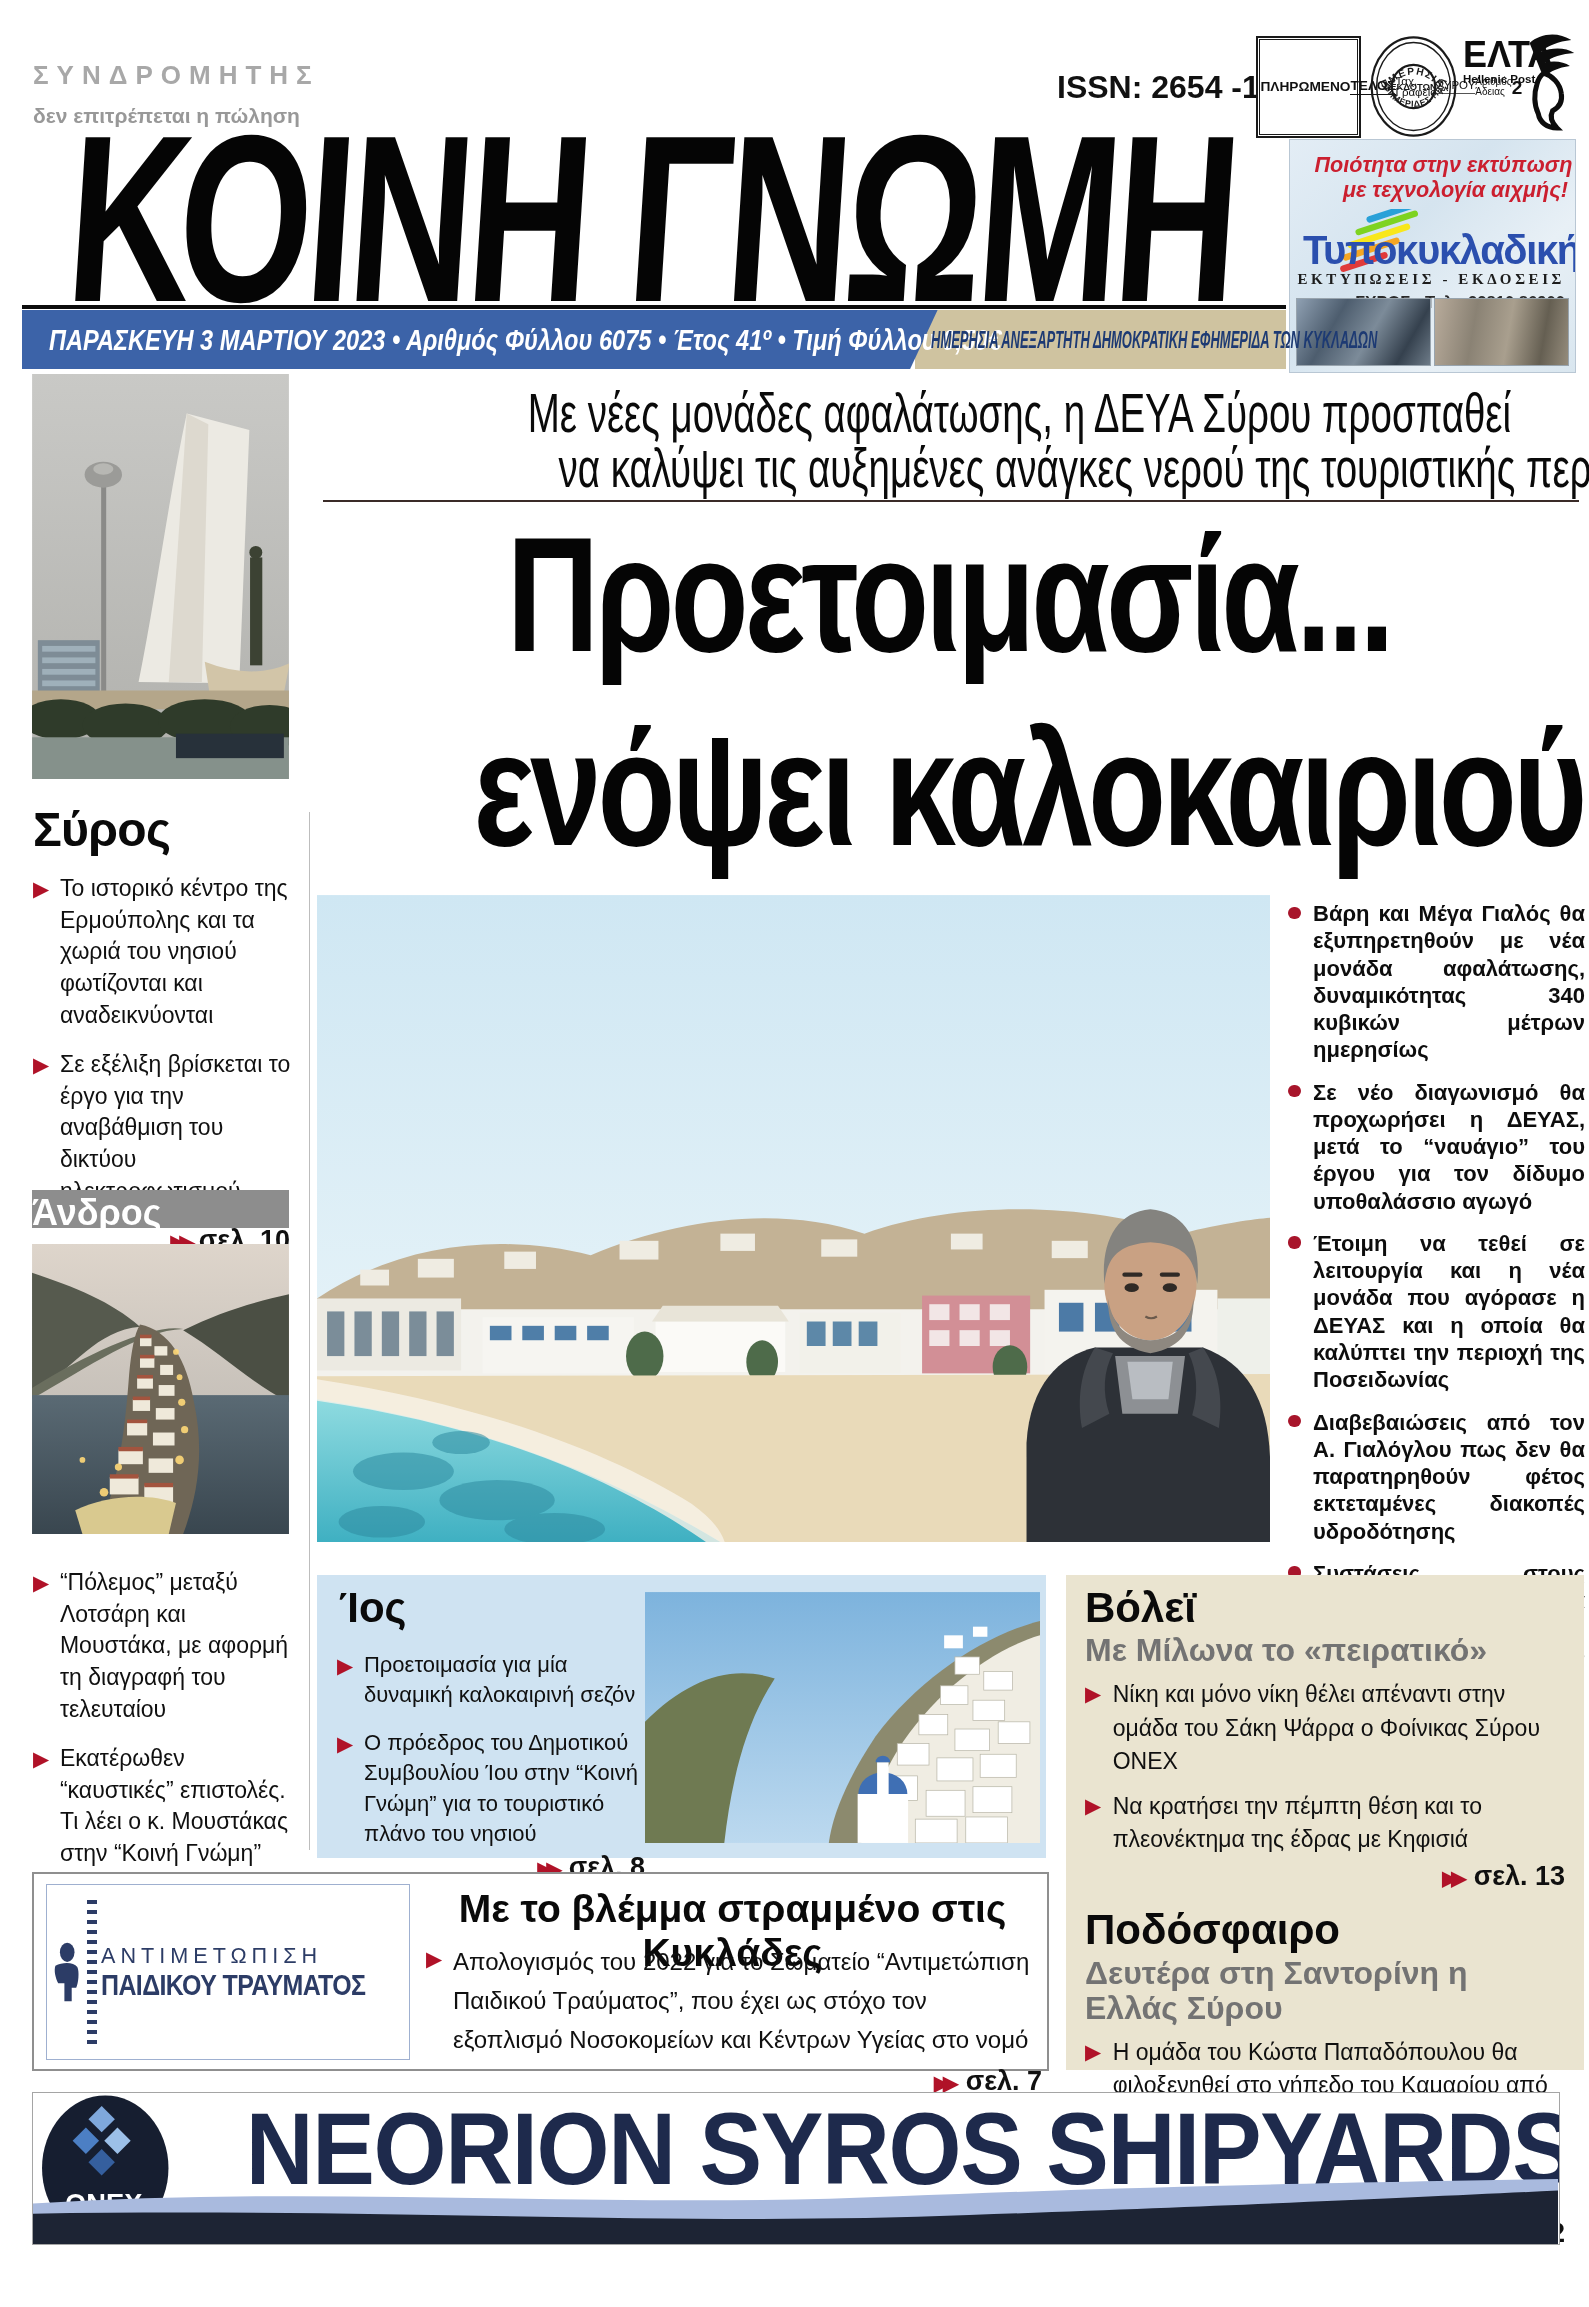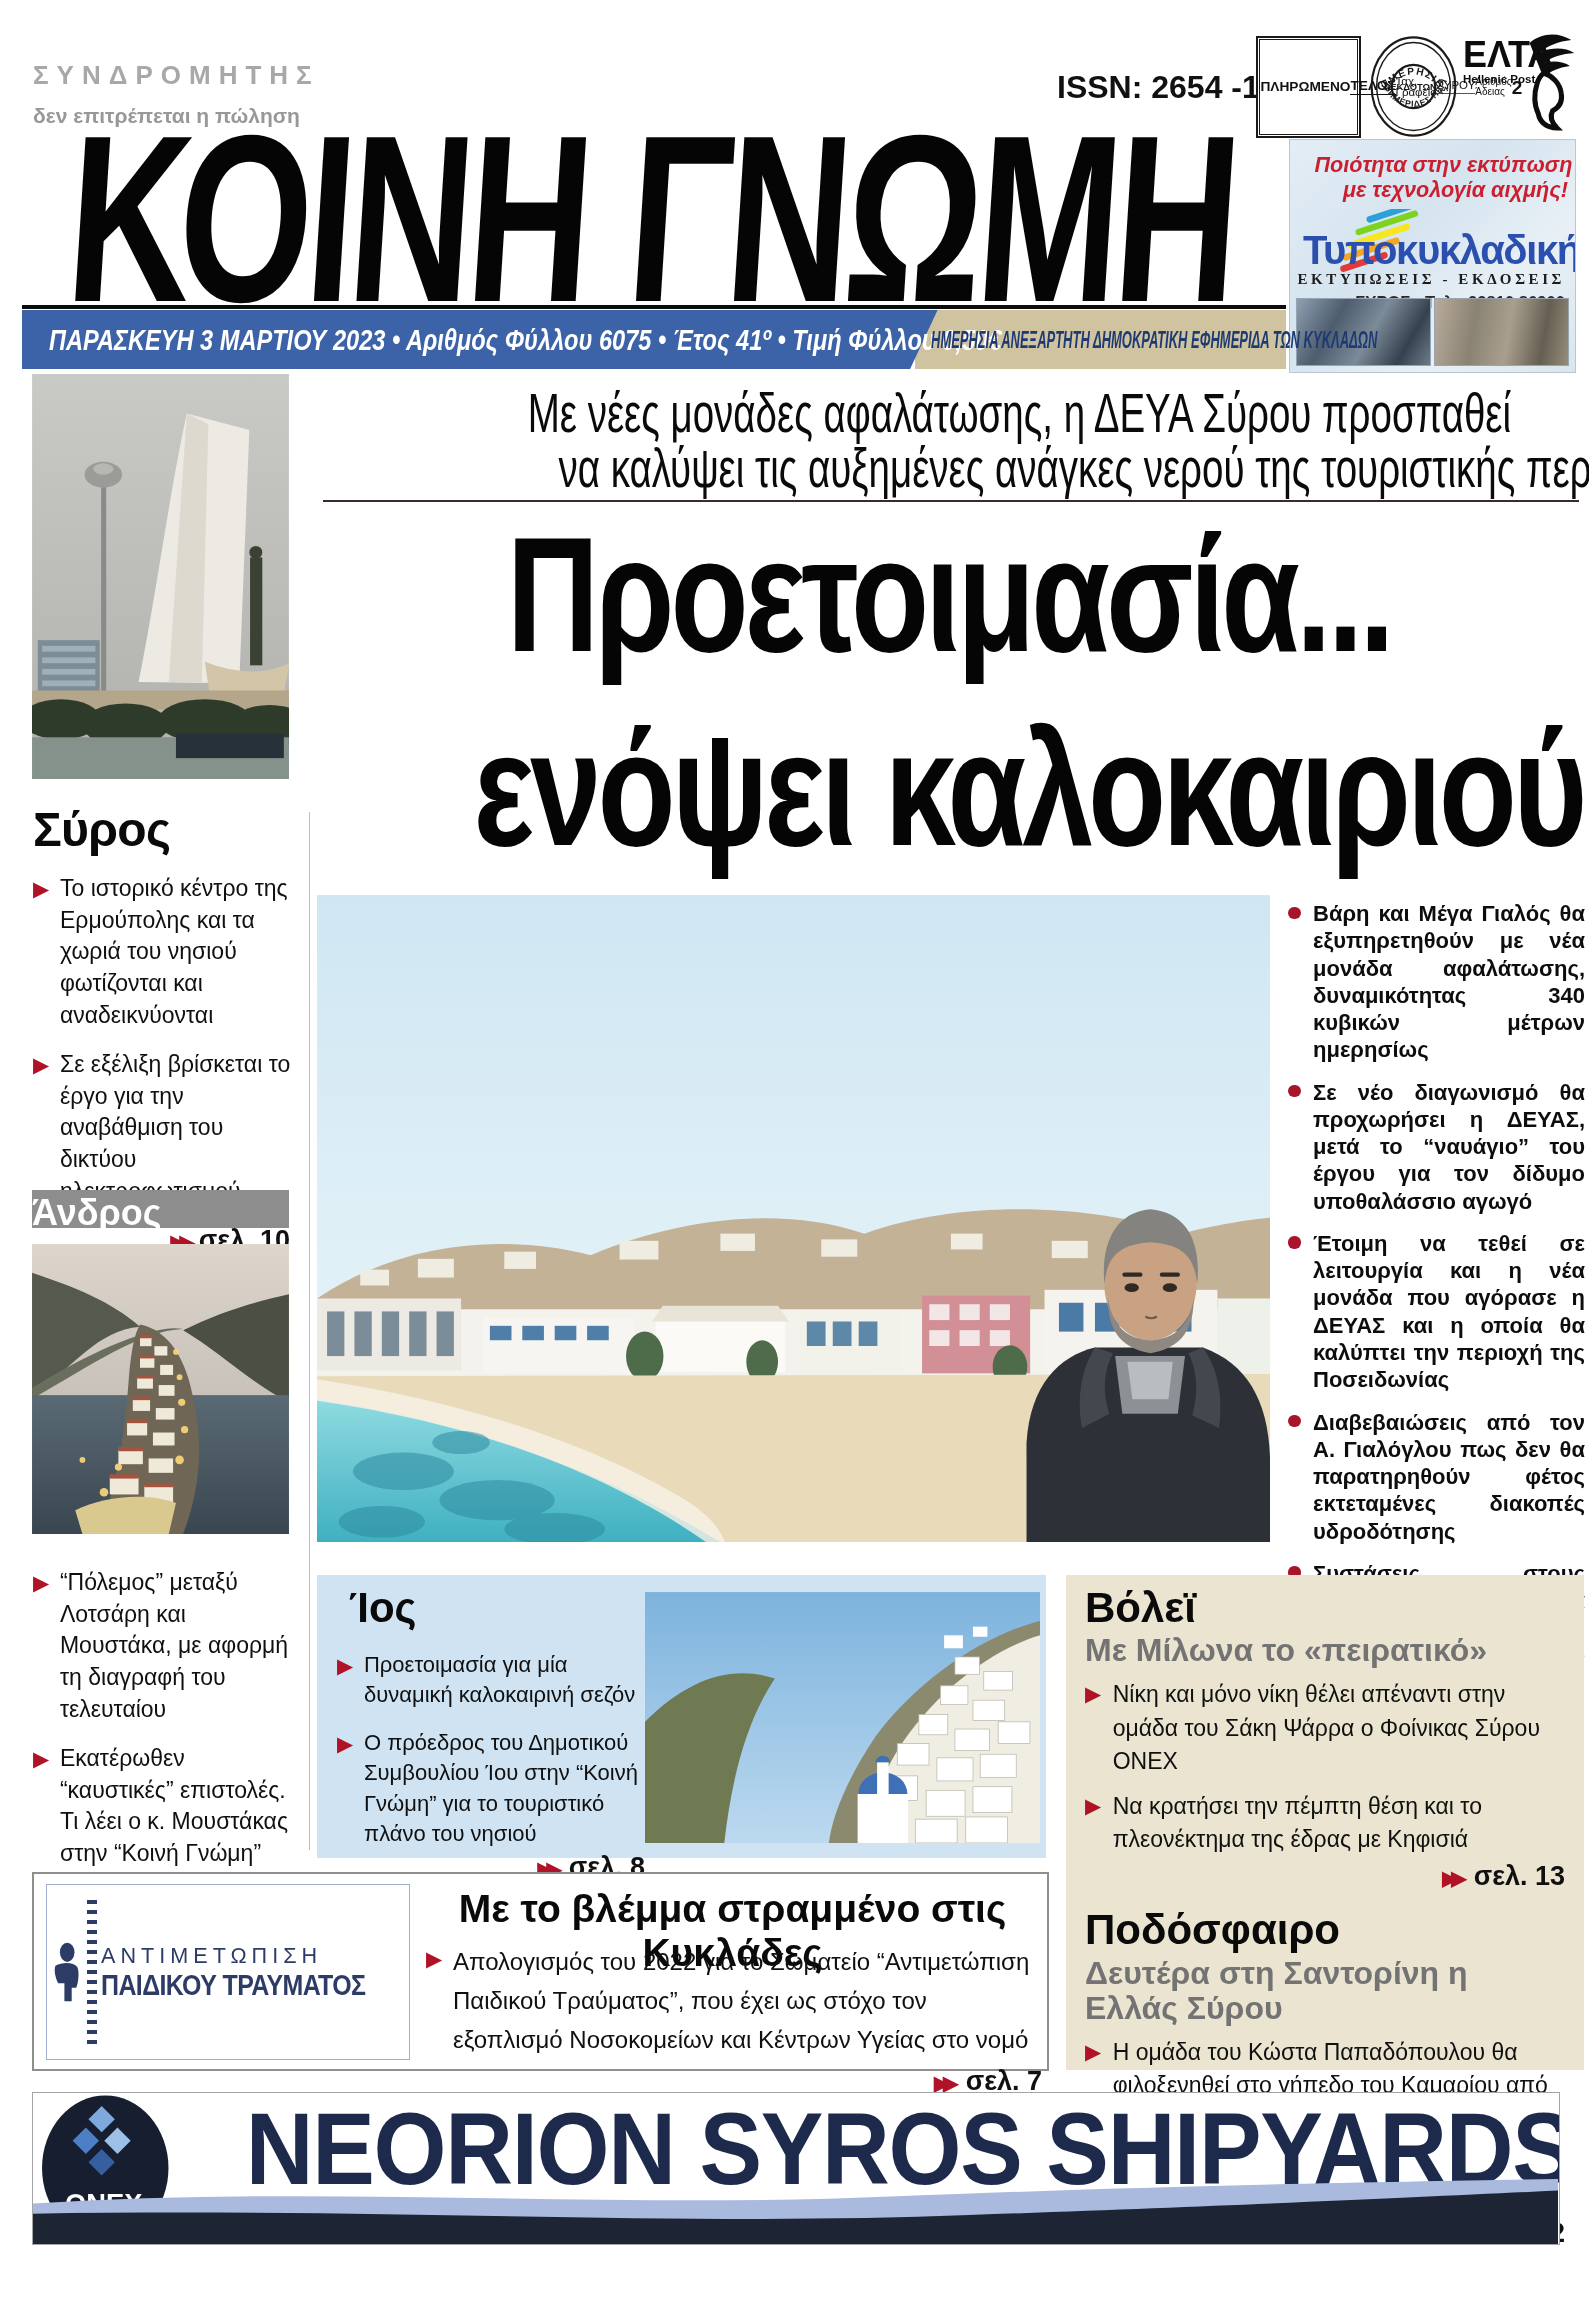--- a/index.html
+++ b/index.html
@@ -477,21 +477,21 @@
         <span>Συστάσεις στους καταναλωτές για να περιοριστεί η αλόγιστη σπατάλη νερού</span>
         <span class="pref" style="margin-left:7.2px;">
           <span class="arrows">▶▶</span>
           <span class="plabel">σελ. 11</span>
         </span>
       </p>
     </div>
   </div>
 
   <div class="abs ios-box" style="left:317px;top:1575px;">
-    <div class="abs ios-title" style="left:32px;top:8.6px;">Ίος</div>
+    <div class="abs ios-title" style="left:22px;top:8.6px;">Ίος</div>
     <div class="abs ios-bullets" style="left:20px;top:75px;width:308px;">
       <div class="sbul">
         <span class="tri">▶</span>
         <span class="sb-text">Προετοιμασία για μία δυναμική καλοκαιρινή σεζόν</span>
       </div>
       <div class="sbul">
         <span class="tri">▶</span>
         <span class="sb-text">
           <span>Ο πρόεδρος του Δημοτικού Συμβουλίου Ίου στην “Κοινή Γνώμη” για το τουριστικό πλάνο του νησιού</span>
           <span class="pref pref-right">

